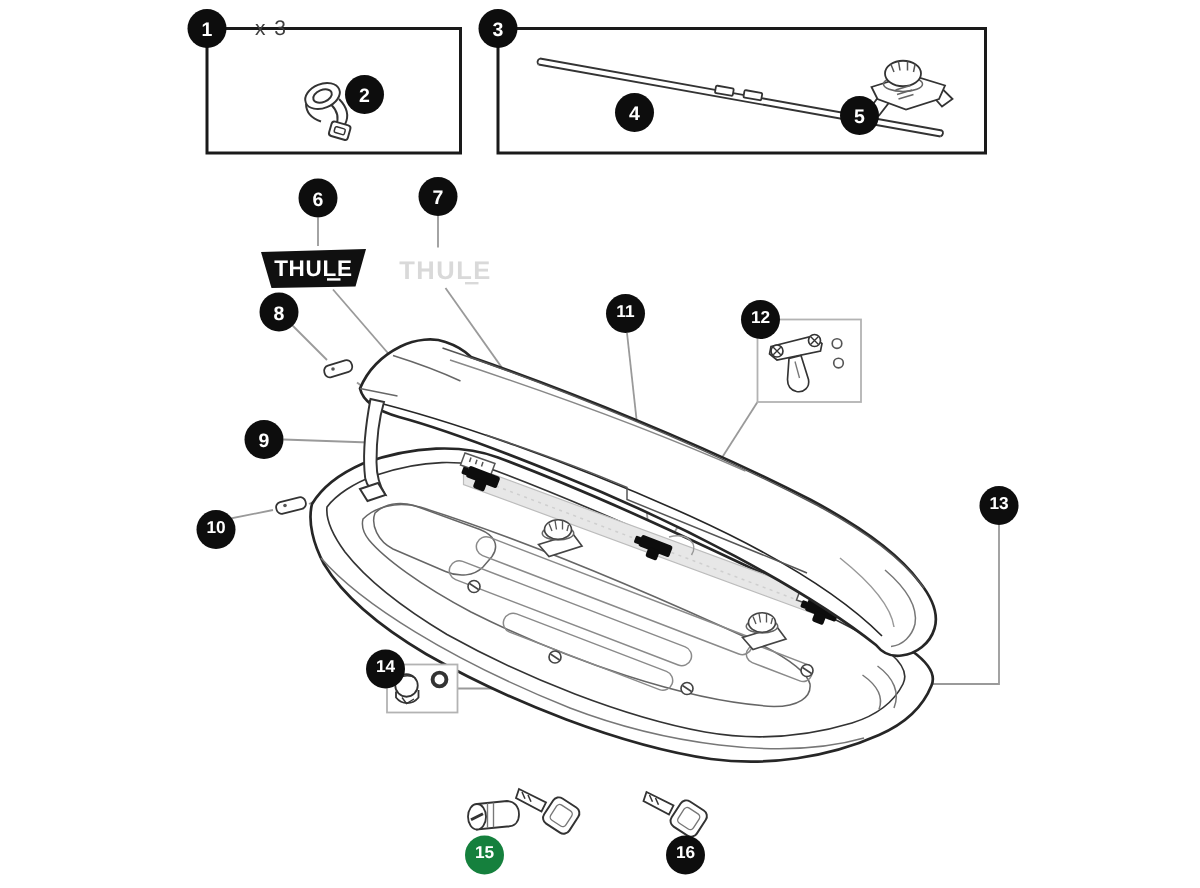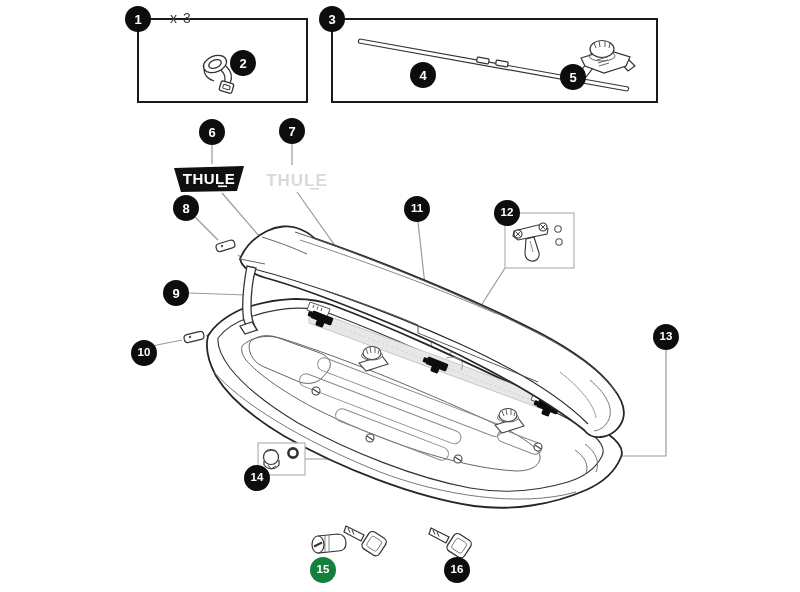--- a/index.html
+++ b/index.html
@@ -264,21 +264,21 @@
       </div>
       <div class="callout two" style="left: 404px; top: 196px; background: rgb(13, 13, 13); color: rgb(255, 255, 255); align-items: center;">
         <span>11</span>
       </div>
       <div class="callout two" style="left: 494px; top: 200px; background: rgb(13, 13, 13); color: rgb(255, 255, 255);">
         <span>12</span>
       </div>
       <div class="callout two" style="left: 653px; top: 324px; background: rgb(13, 13, 13); color: rgb(255, 255, 255);">
         <span>13</span>
       </div>
-      <div class="callout two" style="left: 244px; top: 433px; background: rgb(13, 13, 13); color: rgb(255, 255, 255); margin-top: 32px;">
+      <div class="callout two" style="left: 244px; top: 433px; background: rgb(13, 13, 13); color: rgb(255, 255, 255);">
         <span>14</span>
       </div>
       <div class="callout two" style="left: 310px; top: 557px; background: #15803d; color: rgb(255, 255, 255);">
         <span>15</span>
       </div>
       <div class="callout two" style="left: 444px; top: 557px; background: rgb(13, 13, 13); color: rgb(255, 255, 255);">
         <span>16</span>
       </div>
     </div>
 

